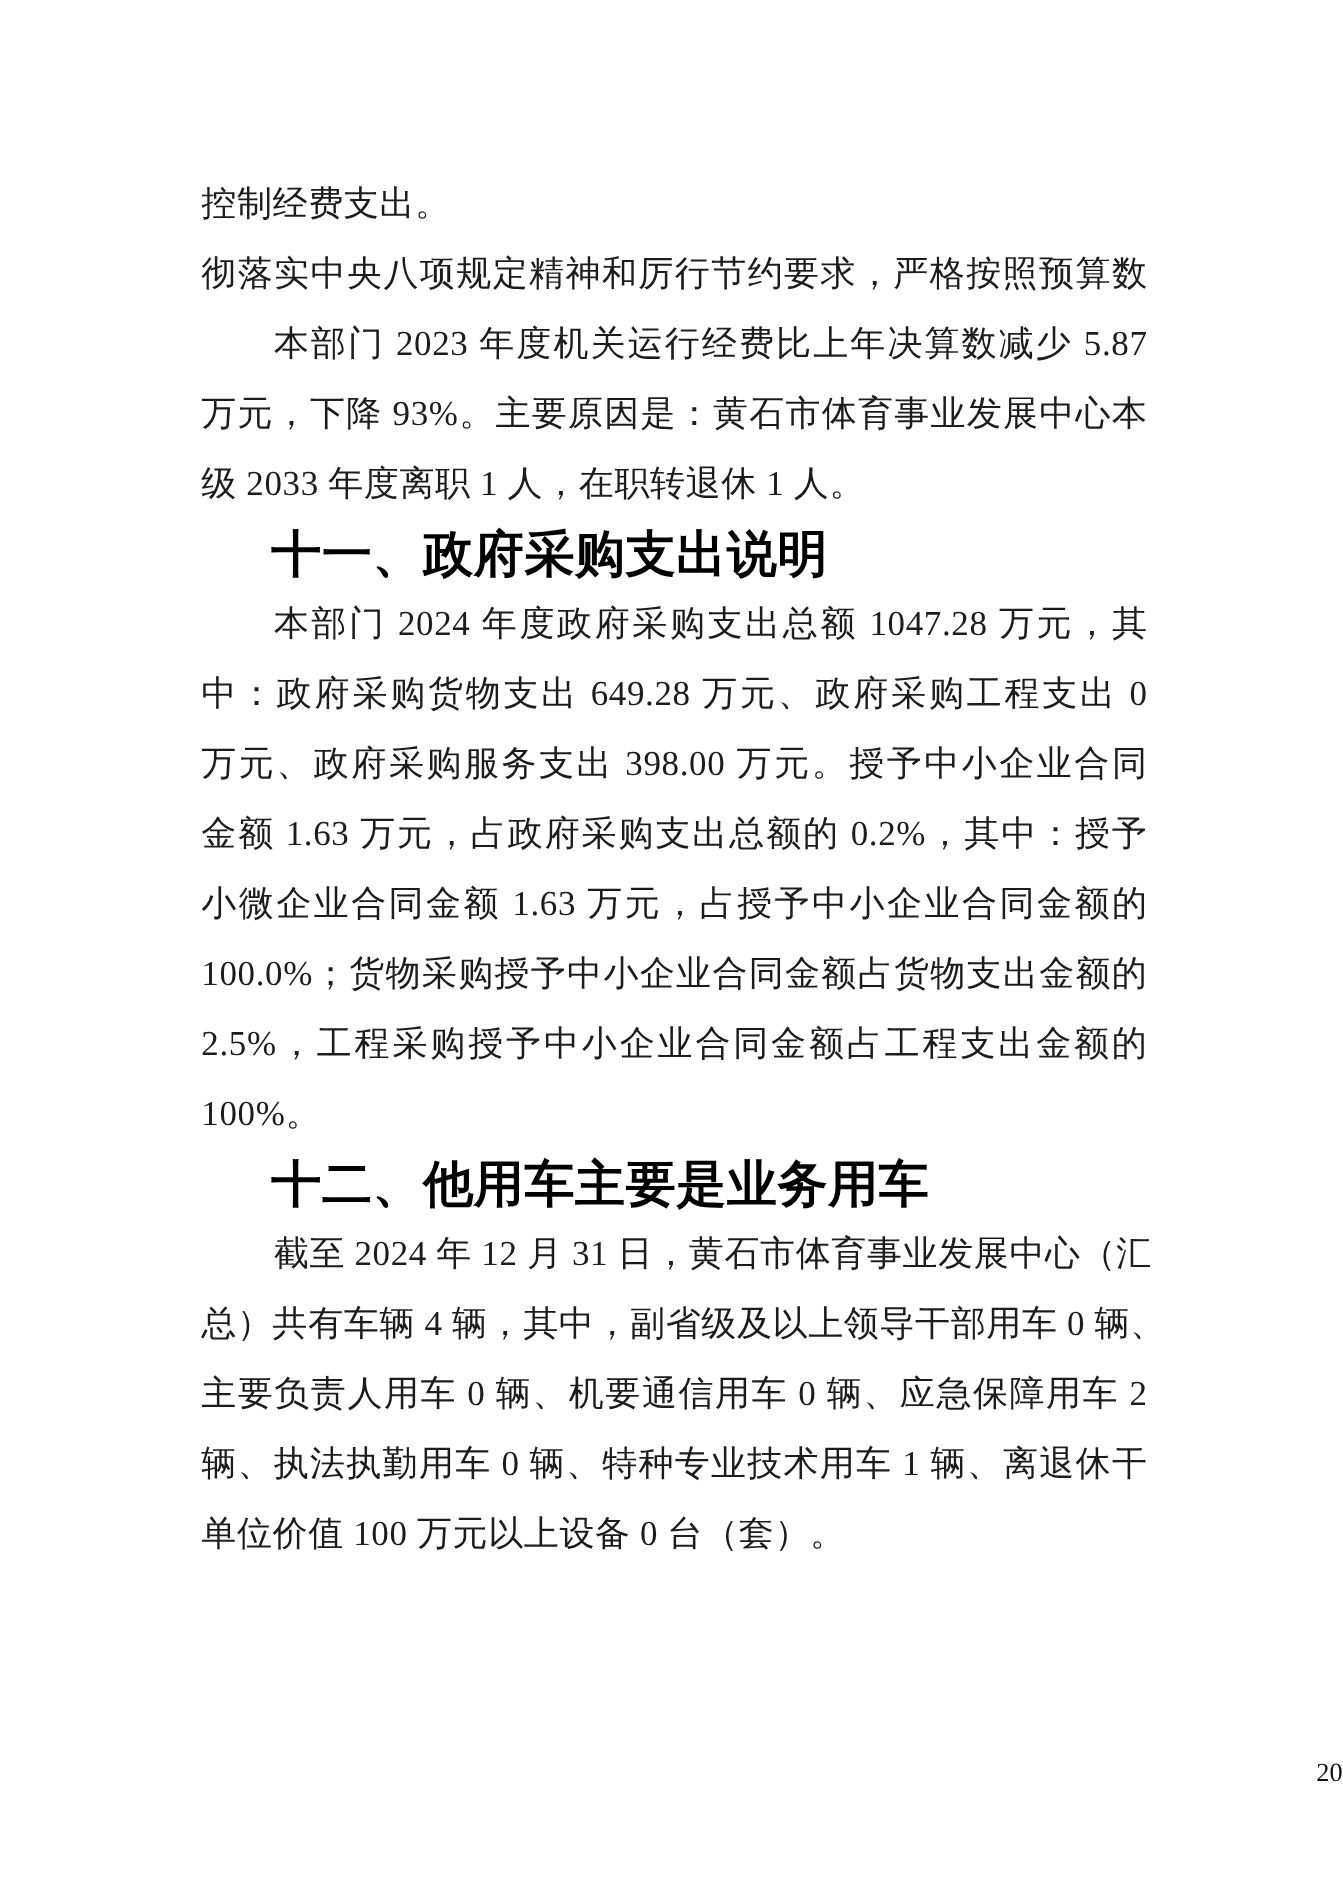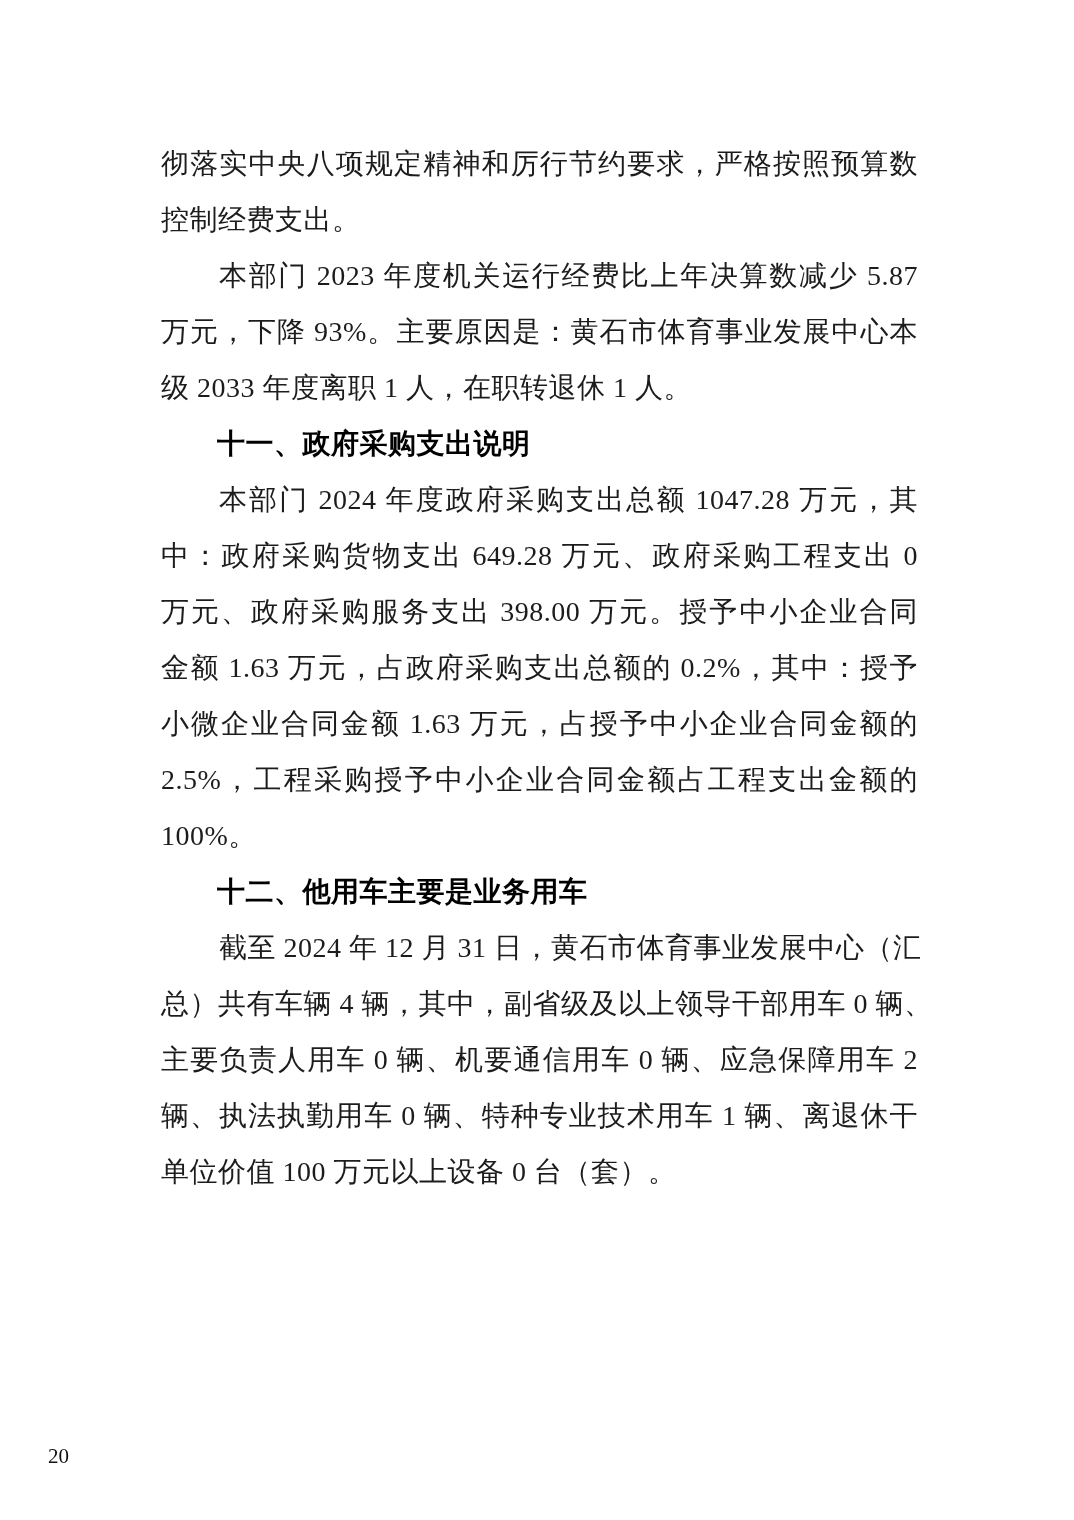--- a/index.html
+++ b/index.html
@@ -29,54 +29,55 @@
     text-align-last: justify;
     text-justify: inter-character;
     font-family: "Liberation Serif", "DejaVu Serif", serif;
     color: #1c1c1c;
   }
   .line.indent { text-indent: 58px; }
   .line.last { text-align: left; text-align-last: left; }
   .line.heading {
     font-family: "Liberation Sans", "DejaVu Sans", sans-serif;
     font-weight: 700;
-    font-size: 28px;
+    font-size: 40px;
     color: #000000;
     text-align: center;
     text-align-last: left;
     text-indent: 56px;
   }
   .page-number {
     position: absolute;
-    top: 1444px;
+    top: 1406px;
     left: 0;
     width: 100%;
-    text-align: left;
+    text-align: right;
     font-size: 21px;
     color: #111111;
     font-family: "Liberation Serif", "DejaVu Serif", serif;
     padding-left: 48px;
   }
 </style>
 </head>
 <body>
 
 <div class="page">
   <div class="content">
+    <div class="line last">控制经费支出。</div>
     <div class="line">彻落实中央八项规定精神和厉行节约要求，严格按照预算数</div>
-    <div class="line last">控制经费支出。</div>
     <div class="line indent">本部门 2023 年度机关运行经费比上年决算数减少 5.87</div>
     <div class="line">万元，下降 93%。主要原因是：黄石市体育事业发展中心本</div>
     <div class="line last">级 2033 年度离职 1 人，在职转退休 1 人。</div>
     <div class="line heading">十一、政府采购支出说明</div>
     <div class="line indent">本部门 2024 年度政府采购支出总额 1047.28 万元，其</div>
     <div class="line">中：政府采购货物支出 649.28 万元、政府采购工程支出 0</div>
     <div class="line">万元、政府采购服务支出 398.00 万元。授予中小企业合同</div>
     <div class="line">金额 1.63 万元，占政府采购支出总额的 0.2%，其中：授予</div>
     <div class="line">小微企业合同金额 1.63 万元，占授予中小企业合同金额的</div>
+    <div class="line">100.0%；货物采购授予中小企业合同金额占货物支出金额的</div>
     <div class="line">2.5%，工程采购授予中小企业合同金额占工程支出金额的</div>
     <div class="line last">100%。</div>
     <div class="line heading">十二、他用车主要是业务用车</div>
     <div class="line indent">截至 2024 年 12 月 31 日，黄石市体育事业发展中心（汇</div>
     <div class="line">总）共有车辆 4 辆，其中，副省级及以上领导干部用车 0 辆、</div>
     <div class="line">主要负责人用车 0 辆、机要通信用车 0 辆、应急保障用车 2</div>
     <div class="line">辆、执法执勤用车 0 辆、特种专业技术用车 1 辆、离退休干</div>
     <div class="line last">单位价值 100 万元以上设备 0 台（套）。</div>
   </div>
   <div class="page-number">20</div>

